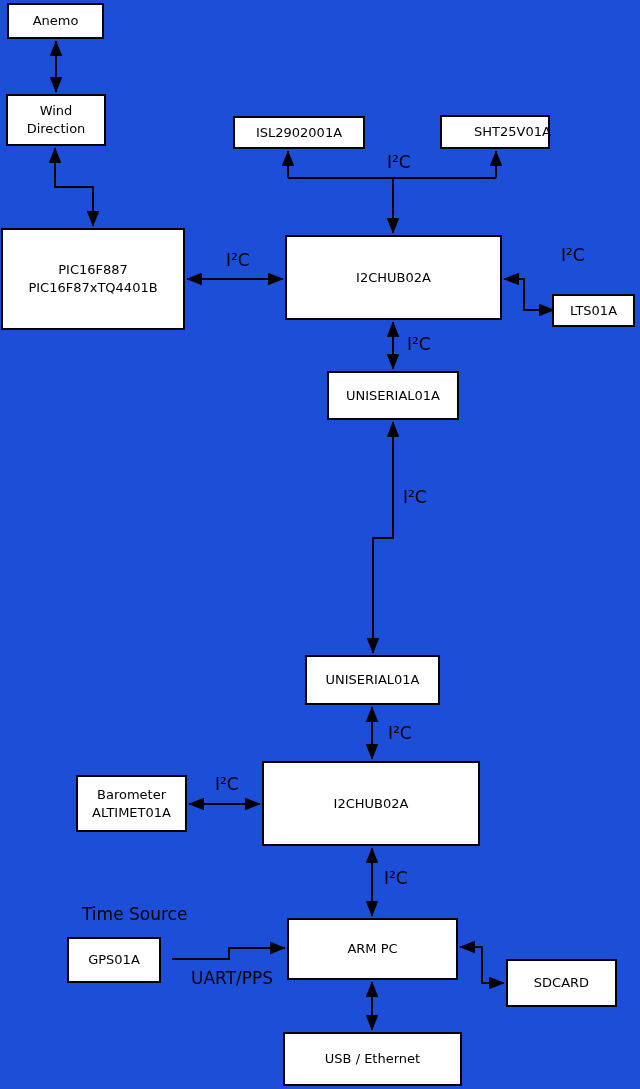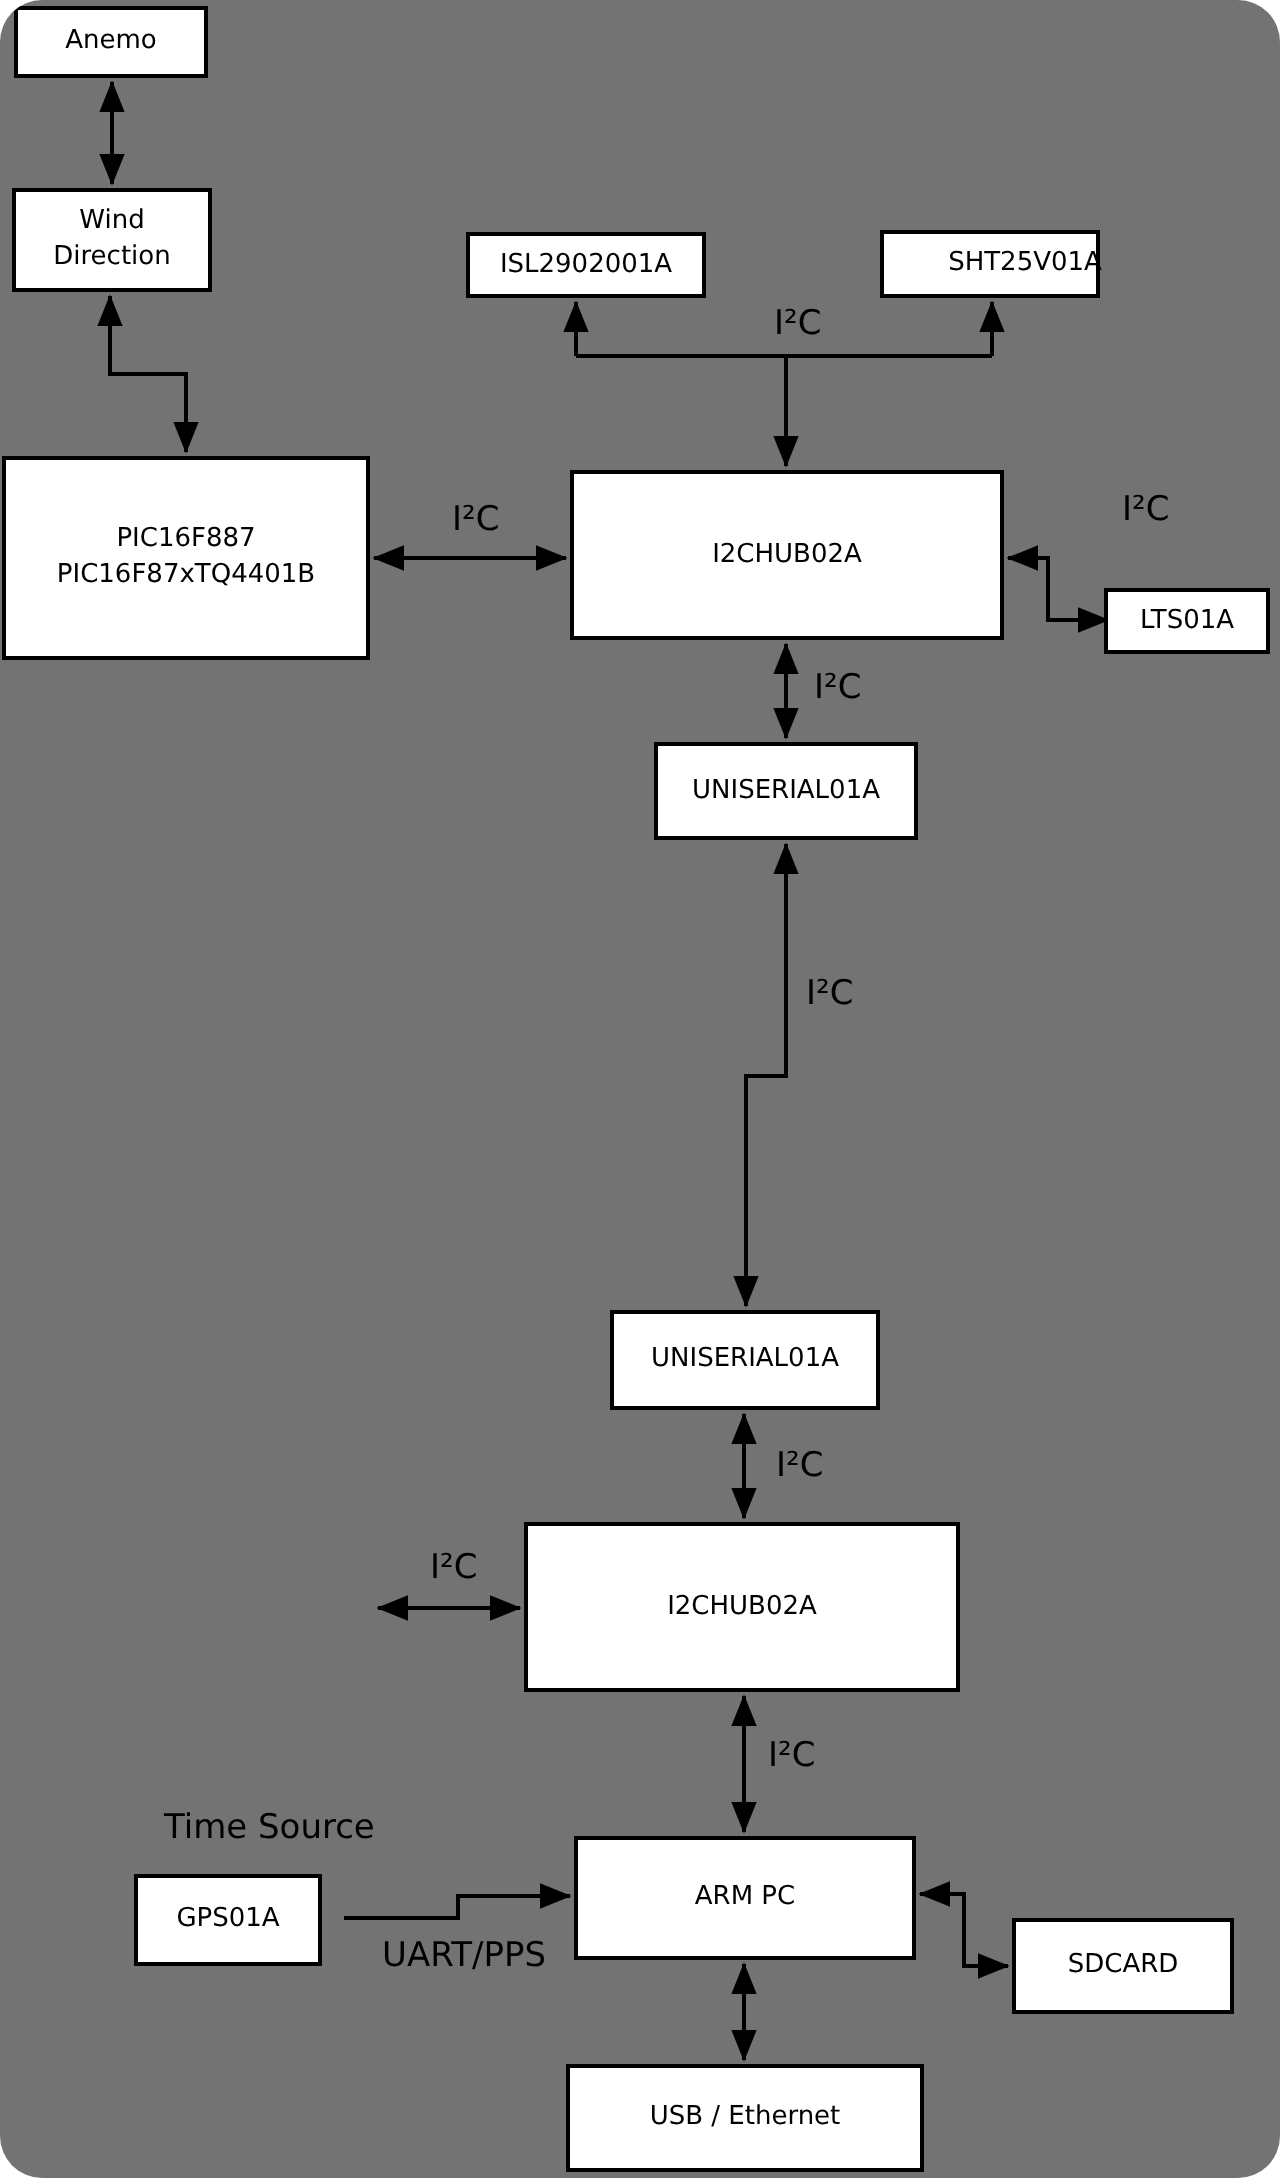--- a/index.html
+++ b/index.html
@@ -5,23 +5,22 @@
   html, body {
     margin: 0;
     padding: 0;
     background: #ffffff;
     font-family: "DejaVu Sans", "Liberation Sans", sans-serif;
   }
   #canvas {
     position: relative;
     width: 640px;
     height: 1089px;
-    background: #737373;
+    background: #1d4ed8;
     overflow: hidden;
-    border-radius: 21px;
   }
   #wires {
     position: absolute;
     left: 0; top: 0;
     width: 640px;
     height: 1089px;
   }
   .node {
     position: absolute;
     box-sizing: border-box;
@@ -39,21 +38,21 @@
   .edge-label {
     position: absolute;
     color: #000000;
     font-size: 17px;
     white-space: nowrap;
   }
   
   .n-anemo      { left: 7px;   top: 3px;    width: 97px;  height: 36px; }
   .n-wind       { left: 6px;   top: 94px;   width: 100px; height: 52px; }
   .n-pic        { left: 1px;   top: 228px;  width: 184px; height: 102px; }
-  .n-isl        { left: 233px; top: 116px;  width: 120px; height: 33px; }
+  .n-isl        { left: 233px; top: 116px;  width: 132px; height: 33px; }
   .n-sht        { left: 440px; top: 115px;  width: 110px; height: 34px; padding-left: 35px; }
   .n-hub1       { left: 285px; top: 235px;  width: 217px; height: 85px; }
   .n-lts        { left: 552px; top: 294px;  width: 83px;  height: 33px; }
   .n-uni1       { left: 327px; top: 371px;  width: 132px; height: 49px; }
   .n-uni2       { left: 305px; top: 655px;  width: 135px; height: 50px; }
   .n-hub2       { left: 262px; top: 761px;  width: 218px; height: 85px; }
   .n-baro       { left: 76px;  top: 775px;  width: 111px; height: 57px; }
   .n-gps        { left: 67px;  top: 937px;  width: 94px; height: 46px; }
   .n-arm        { left: 287px; top: 918px;  width: 171px; height: 62px; }
   .n-sdcard     { left: 506px; top: 959px;  width: 111px; height: 48px; }
@@ -119,20 +118,22 @@
 Direction</div>
   <div class="node n-pic">PIC16F887
 PIC16F87xTQ4401B</div>
   <div class="node n-isl">ISL2902001A</div>
   <div class="node n-sht">SHT25V01A</div>
   <div class="node n-hub1">I2CHUB02A</div>
   <div class="node n-lts">LTS01A</div>
   <div class="node n-uni1">UNISERIAL01A</div>
   <div class="node n-uni2">UNISERIAL01A</div>
   <div class="node n-hub2">I2CHUB02A</div>
+  <div class="node n-baro">Barometer
+ALTIMET01A</div>
   <div class="node n-gps">GPS01A</div>
   <div class="node n-arm">ARM PC</div>
   <div class="node n-sdcard">SDCARD</div>
   <div class="node n-usb">USB / Ethernet</div>
 
   <div class="edge-label l-i2c-pic-hub">I²C</div>
   <div class="edge-label l-i2c-top">I²C</div>
   <div class="edge-label l-i2c-lts">I²C</div>
   <div class="edge-label l-i2c-hub1-uni">I²C</div>
   <div class="edge-label l-i2c-long">I²C</div>

